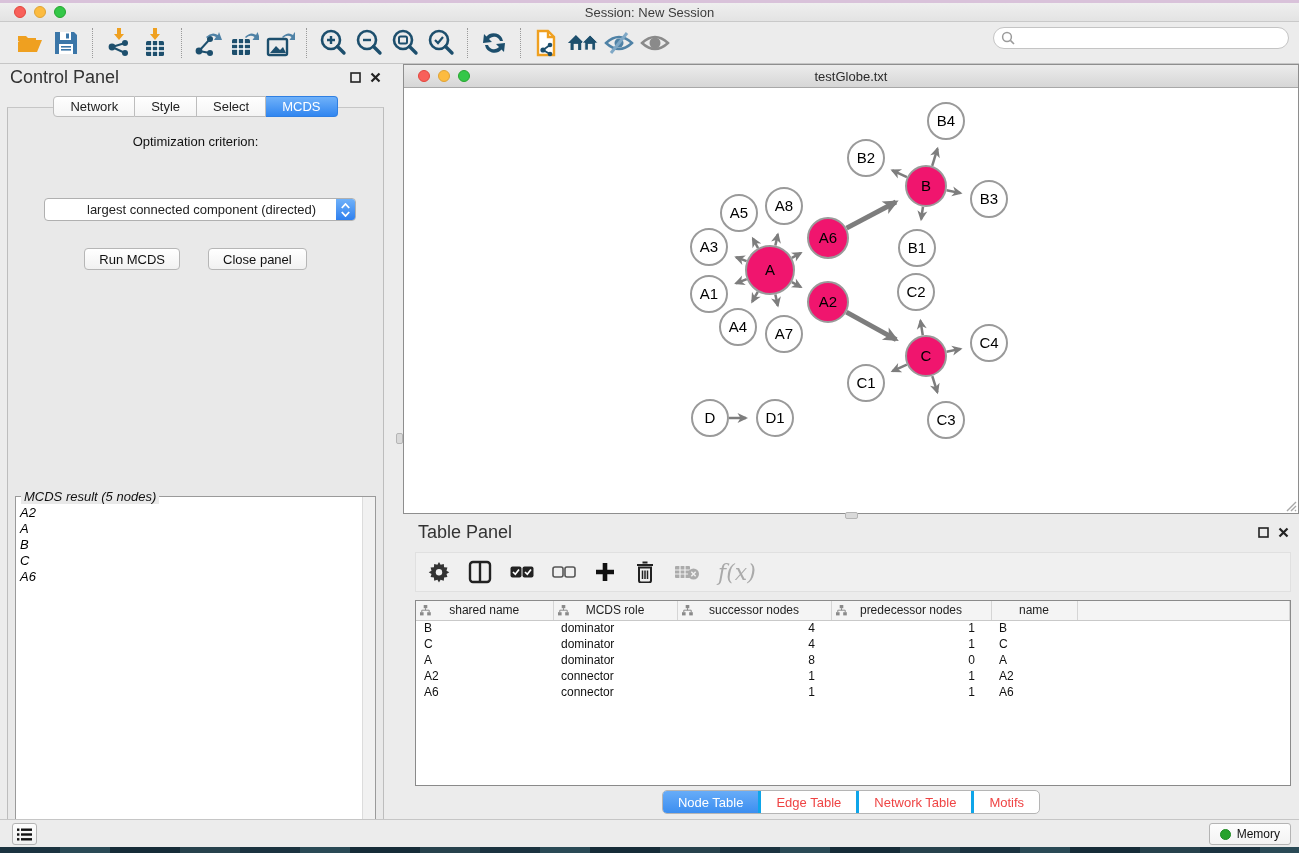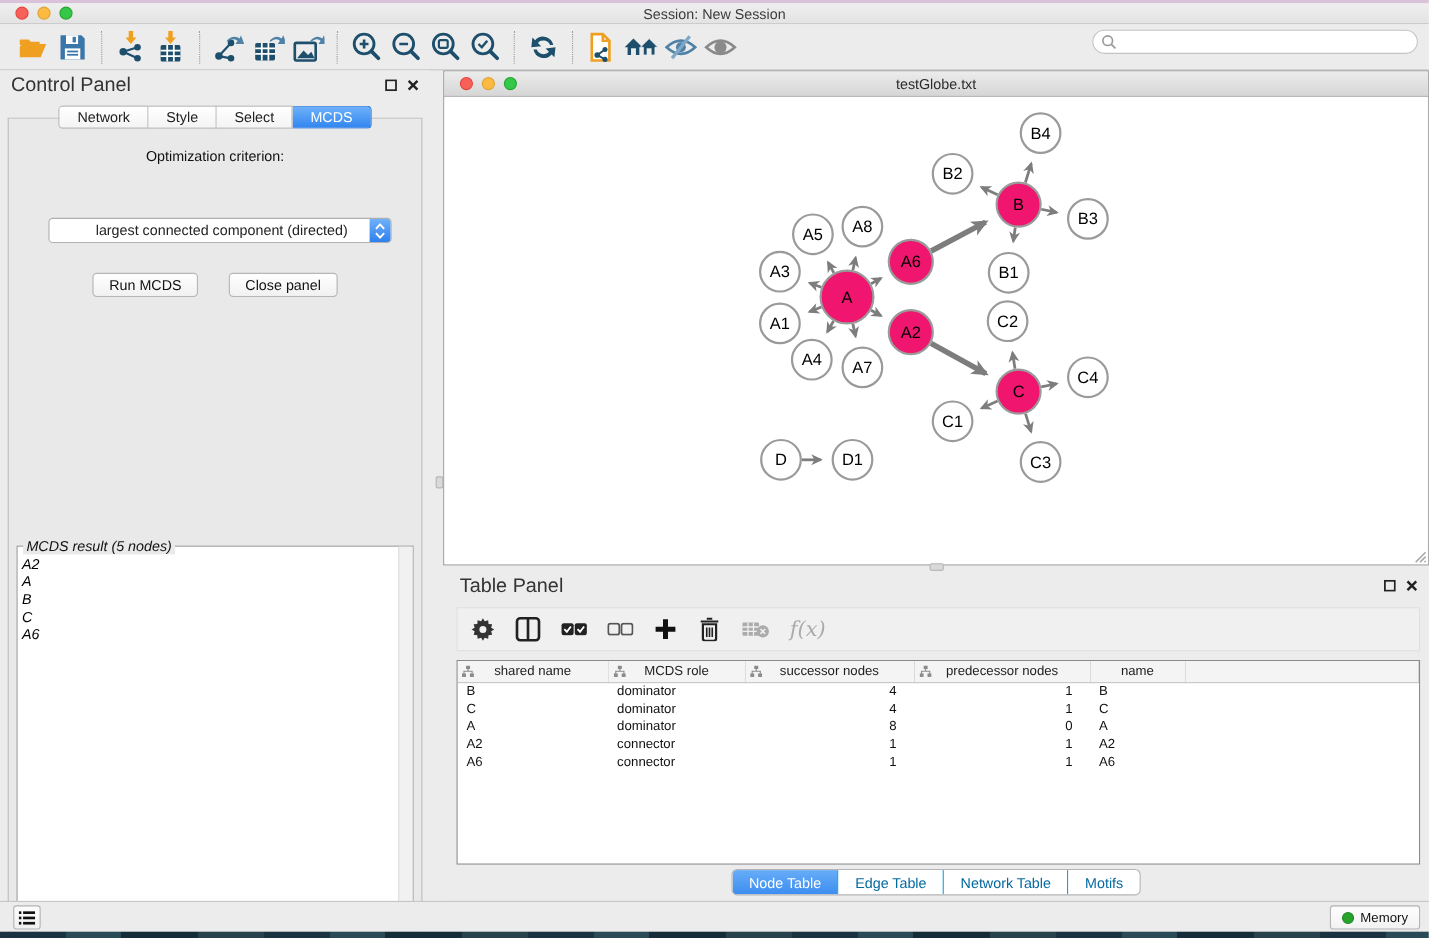--- a/index.html
+++ b/index.html
@@ -62,32 +62,32 @@
   .net-canvas { position:absolute; left:0; top:24px; right:0; bottom:0; background:#fff; }
   .resize-grip { position:absolute; right:1px; bottom:1px; }
 
   .grip { position:absolute; background:#d9d9d9; border:1px solid #b5b5b5; border-radius:2px; }
 
   
   .table-panel { position:absolute; left:403px; top:519px; width:896px; height:300px; background:#ececec; }
   .tp-toolbar { position:absolute; left:12px; top:33px; right:8px; height:40px; background:#f0f0f0;
     border:1px solid #e0e0e0; display:flex; align-items:center; padding-left:12px; gap:18px; }
   .tp-tool { display:flex; align-items:center; justify-content:center; min-width:22px; height:26px; }
-  .fx-label { font-family:"DejaVu Serif", serif; font-style:italic; font-size:19px; color:#aaa; }
+  .fx-label { font-family:"DejaVu Serif", serif; font-style:italic; font-size:22px; color:#aaa; }
   .tp-tablewrap { position:absolute; left:12px; top:81px; right:8px; height:186px; border:1px solid #8a8a8a; background:#fff; overflow:hidden; }
   .tp-table { border-collapse:collapse; width:100%; table-layout:fixed; }
   .tp-table th { height:19px; background:#f4f4f4; border-bottom:1px solid #c9c9c9; border-right:1px solid #d5d5d5;
     font-weight:normal; font-size:12px; color:#222; position:relative; }
   .tp-table th .th-inner { display:flex; align-items:center; justify-content:center; gap:4px; }
   .tp-table th .th-icon { position:absolute; left:4px; top:4px; }
   .tp-table td { height:16px; font-size:12px; color:#111; padding:0 8px; white-space:nowrap; }
   .tp-table td:nth-child(3), .tp-table td:nth-child(4) { text-align:right; padding-right:16px; }
   .tp-tabs { position:absolute; left:0; right:0; top:271px; display:flex; justify-content:center; }
   .tp-tabgroup { display:flex; border:1px solid #b5b5b5; border-radius:5px; overflow:hidden; background:#fff; }
-  .tp-tab { height:22px; padding:0 15px; display:flex; align-items:center; font-size:13px; color:#0369a1; border-left:1px solid #0ea5e9; }
+  .tp-tab { height:22px; padding:0 15px; display:flex; align-items:center; font-size:13px; color:#ef4444; border-left:3px solid #0ea5e9; }
   .tp-tab:first-child { border-left:none; }
   .tp-tab.active { background:linear-gradient(#67acf8,#3c8ef0); color:#fff; }
 
   
   .statusbar { position:absolute; left:0; top:819px; width:100%; height:28px; background:#ececec; border-top:1px solid #c6c6c6; }
   .list-btn { position:absolute; left:12px; top:3px; width:25px; height:22px; background:linear-gradient(#fdfdfd,#f0f0f0);
     border:1px solid #b4b4b4; border-radius:3px; display:flex; align-items:center; justify-content:center; }
   .memory-btn { position:absolute; right:8px; top:3px; height:22px; padding:0 10px; background:linear-gradient(#fdfdfd,#f3f3f3);
     border:1px solid #b4b4b4; border-radius:3px; display:flex; align-items:center; gap:6px; font-size:12px; color:#111; }
   .mem-dot { width:11px; height:11px; border-radius:50%; background:#27a22b; border:1px solid #1d8a22; }

